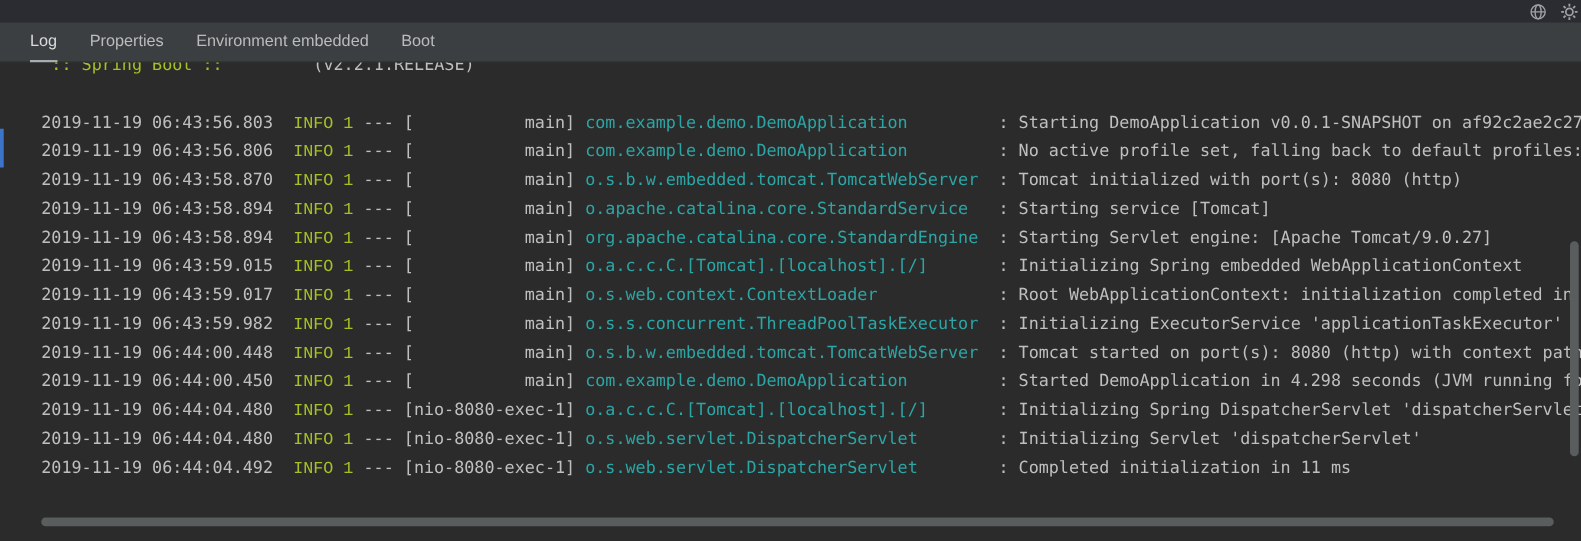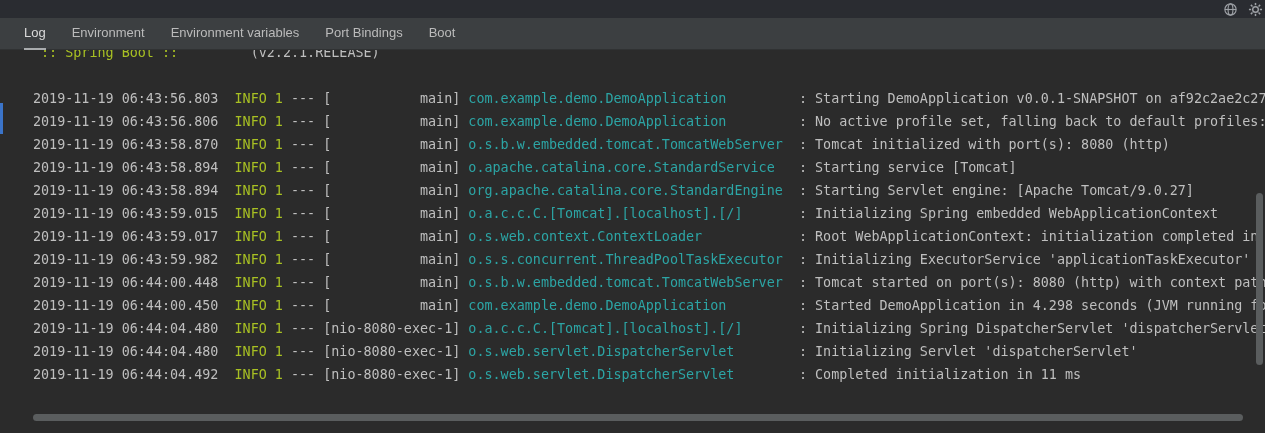--- a/index.html
+++ b/index.html
@@ -44,21 +44,21 @@
   .log-output {
     margin: -9px 0 0 0;
     padding: 0 0 0 33px;
     font-family: "DejaVu Sans Mono", monospace;
     font-size: 13.4px; line-height: 23px;
     white-space: pre;
     color: var(--text-default, #bfbfbf);
   }
   .log-line { height: 23px; }
   .c-banner  { color: var(--banner, #a8c023); }
-  .c-level   { color: var(--level-info, #a8c023); }
+  .c-level   { color: var(--level-info, #a8c023); font-family: Liberation Mono, monospace; }
   .c-logger  { color: var(--logger, #2ca5a5); }
   .c-default { color: var(--text-default, #bfbfbf); }
   .stripe {
     position: absolute; left: 0; top: 53px;
     width: 3px; height: 31px;
     background: var(--stripe, #3b74c9);
   }
   .vthumb {
     position: absolute; right: 2px; top: 143px;
     width: 7px; height: 172px;
@@ -95,23 +95,22 @@
         <line x1="3.05" y1="3.05" x2="4.75" y2="4.75"></line>
         <line x1="11.25" y1="11.25" x2="12.95" y2="12.95"></line>
         <line x1="3.05" y1="12.95" x2="4.75" y2="11.25"></line>
         <line x1="11.25" y1="4.75" x2="12.95" y2="3.05"></line>
       </g>
     </svg>
   </div>
 
   <div class="tabbar">
       <div class="tab selected">Log</div>
-      <div class="tab">Environment</div>
-      <div class="tab">Environment variables</div>
-      <div class="tab">Port Bindings</div>
+      <div class="tab">Properties</div>
+      <div class="tab">Environment embedded</div>
       <div class="tab">Boot</div>
     </div>
 
   <div class="console">
     <div class="stripe"></div>
     <pre class="log-output"><div class="log-line"><span class="c-banner"> :: Spring Boot ::         </span><span class="c-default">(v2.2.1.RELEASE)</span></div><div class="log-line"></div><div class="log-line"><span class="c-default">2019-11-19 06:43:56.803 </span><span class="c-level"> INFO 1</span><span class="c-default"> --- [           main] </span><span class="c-logger">com.example.demo.DemoApplication        </span><span class="c-default"> : Starting DemoApplication v0.0.1-SNAPSHOT on af92c2ae2c27</span></div><div class="log-line"><span class="c-default">2019-11-19 06:43:56.806 </span><span class="c-level"> INFO 1</span><span class="c-default"> --- [           main] </span><span class="c-logger">com.example.demo.DemoApplication        </span><span class="c-default"> : No active profile set, falling back to default profiles:</span></div><div class="log-line"><span class="c-default">2019-11-19 06:43:58.870 </span><span class="c-level"> INFO 1</span><span class="c-default"> --- [           main] </span><span class="c-logger">o.s.b.w.embedded.tomcat.TomcatWebServer </span><span class="c-default"> : Tomcat initialized with port(s): 8080 (http)</span></div><div class="log-line"><span class="c-default">2019-11-19 06:43:58.894 </span><span class="c-level"> INFO 1</span><span class="c-default"> --- [           main] </span><span class="c-logger">o.apache.catalina.core.StandardService  </span><span class="c-default"> : Starting service [Tomcat]</span></div><div class="log-line"><span class="c-default">2019-11-19 06:43:58.894 </span><span class="c-level"> INFO 1</span><span class="c-default"> --- [           main] </span><span class="c-logger">org.apache.catalina.core.StandardEngine </span><span class="c-default"> : Starting Servlet engine: [Apache Tomcat/9.0.27]</span></div><div class="log-line"><span class="c-default">2019-11-19 06:43:59.015 </span><span class="c-level"> INFO 1</span><span class="c-default"> --- [           main] </span><span class="c-logger">o.a.c.c.C.[Tomcat].[localhost].[/]      </span><span class="c-default"> : Initializing Spring embedded WebApplicationContext</span></div><div class="log-line"><span class="c-default">2019-11-19 06:43:59.017 </span><span class="c-level"> INFO 1</span><span class="c-default"> --- [           main] </span><span class="c-logger">o.s.web.context.ContextLoader           </span><span class="c-default"> : Root WebApplicationContext: initialization completed in 2</span></div><div class="log-line"><span class="c-default">2019-11-19 06:43:59.982 </span><span class="c-level"> INFO 1</span><span class="c-default"> --- [           main] </span><span class="c-logger">o.s.s.concurrent.ThreadPoolTaskExecutor </span><span class="c-default"> : Initializing ExecutorService 'applicationTaskExecutor'</span></div><div class="log-line"><span class="c-default">2019-11-19 06:44:00.448 </span><span class="c-level"> INFO 1</span><span class="c-default"> --- [           main] </span><span class="c-logger">o.s.b.w.embedded.tomcat.TomcatWebServer </span><span class="c-default"> : Tomcat started on port(s): 8080 (http) with context path</span></div><div class="log-line"><span class="c-default">2019-11-19 06:44:00.450 </span><span class="c-level"> INFO 1</span><span class="c-default"> --- [           main] </span><span class="c-logger">com.example.demo.DemoApplication        </span><span class="c-default"> : Started DemoApplication in 4.298 seconds (JVM running for</span></div><div class="log-line"><span class="c-default">2019-11-19 06:44:04.480 </span><span class="c-level"> INFO 1</span><span class="c-default"> --- [nio-8080-exec-1] </span><span class="c-logger">o.a.c.c.C.[Tomcat].[localhost].[/]      </span><span class="c-default"> : Initializing Spring DispatcherServlet 'dispatcherServlet'</span></div><div class="log-line"><span class="c-default">2019-11-19 06:44:04.480 </span><span class="c-level"> INFO 1</span><span class="c-default"> --- [nio-8080-exec-1] </span><span class="c-logger">o.s.web.servlet.DispatcherServlet       </span><span class="c-default"> : Initializing Servlet 'dispatcherServlet'</span></div><div class="log-line"><span class="c-default">2019-11-19 06:44:04.492 </span><span class="c-level"> INFO 1</span><span class="c-default"> --- [nio-8080-exec-1] </span><span class="c-logger">o.s.web.servlet.DispatcherServlet       </span><span class="c-default"> : Completed initialization in 11 ms</span></div></pre>
     <div class="vthumb"></div>
     <div class="hthumb"></div>
   </div>
 

